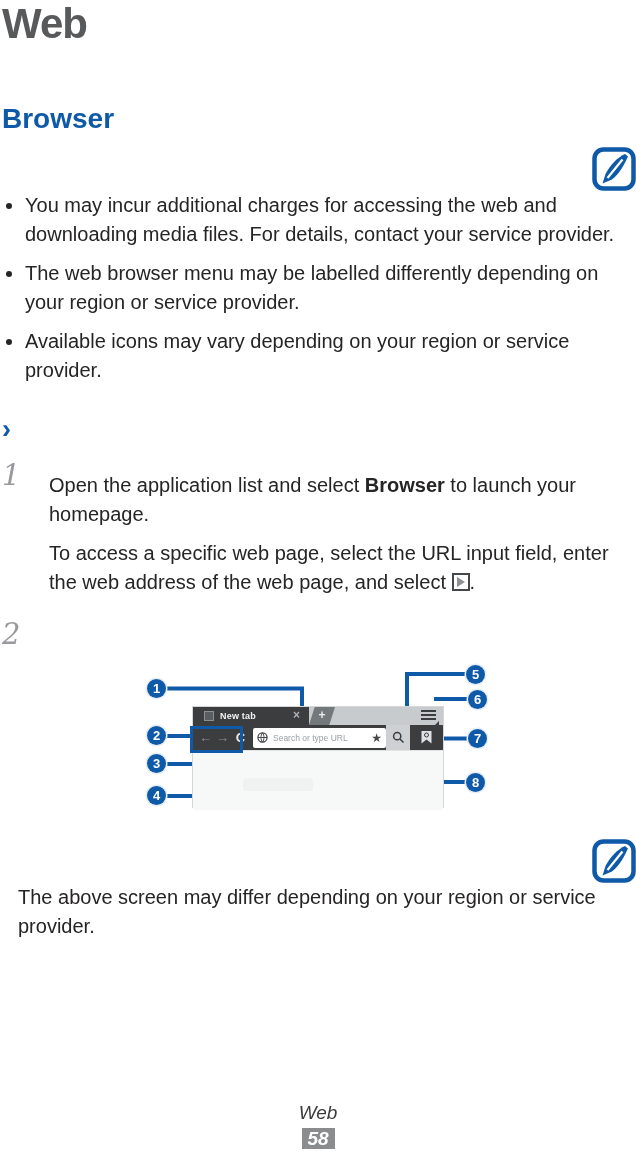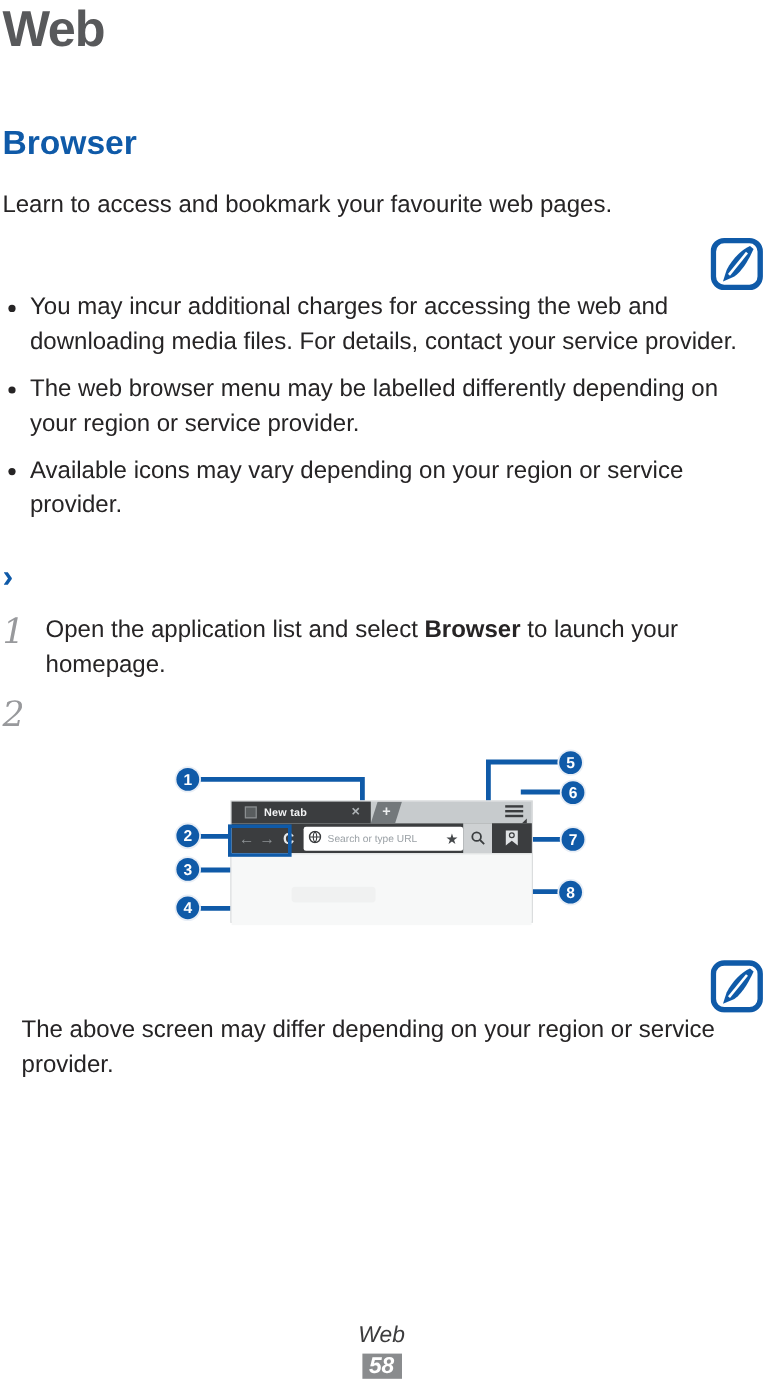--- a/index.html
+++ b/index.html
@@ -20,21 +20,21 @@
   .note li:last-child{margin-bottom:0;}
   .note-text{margin:0 0 0 16px;font-size:20px;line-height:28.5px;}
 
   .subsection{margin:30px 0 0 0;font-size:26px;line-height:30px;font-weight:bold;color:#2b2a2a;display:flex;align-items:baseline;}
   .subsection .chevron{color:#0f5aa8;font-weight:bold;margin-right:9px;font-size:27px;}
 
   .step{display:flex;margin-top:16px;}
   .step + .step{margin-top:12px;}
   .step-number{flex:none;width:36px;font-family:"DejaVu Serif",serif;font-style:italic;font-size:29px;line-height:30px;color:#98999c;}
   .step-body{font-size:20px;line-height:28.5px;}
-  .step-body p{margin:0;}
+  .step-body p{margin:11px;}
   .step-body p.second{margin-top:5px;}
   .go-icon{display:inline-block;width:14px;height:14px;border:2px solid #44484b;background:#fff;vertical-align:-2px;position:relative;}
   .go-icon::after{content:"";position:absolute;left:3px;top:2px;width:0;height:0;
     border-left:8px solid #8d9194;border-top:5px solid transparent;border-bottom:5px solid transparent;}
 
   
   .figure{position:relative;height:160px;margin-top:14px;}
   .callout-lines{position:absolute;left:0;top:0;width:636px;height:160px;}
   .badge{position:absolute;width:19px;height:19px;border-radius:50%;background:#0f5aa8;
     color:#fff;font-size:13px;font-weight:bold;line-height:19px;text-align:center;z-index:5;
@@ -80,21 +80,20 @@
 </style>
 </head>
 <body>
 
 <div class="page">
 
   <h1 class="doc-title">Web</h1>
 
   <h2 class="section-heading">Browser</h2>
 
-  <p class="intro">Learn to access and bookmark your favourite web pages.</p>
 
   <div class="note">
     <span class="note-icon">
       <svg viewBox="0 0 44 44" width="44" height="44">
         <rect x="2.5" y="2.5" width="39" height="39" rx="9" fill="#ffffff" stroke="#0f5aa8" stroke-width="4.5"></rect>
         <path d="M33 7 C26 10 18 18 13.5 27 L10.5 36.5 L20 32.5 C28 26.5 33 16 36 9.5 Z" fill="#0f5aa8"></path>
         <path d="M30.5 12.5 L15.5 31" stroke="#ffffff" stroke-width="2.2" fill="none"></path>
       </svg>
     </span>
     <ul>
@@ -105,20 +104,21 @@
   </div>
 
   <h3 class="subsection">
     <span class="chevron">›</span>
   </h3>
 
   <div class="step">
     <span class="step-number">1</span>
     <div class="step-body">
       <p><span>Open the application list and select </span><b>Browser</b><span> to launch your homepage.</span></p>
+      <p class="second"><span>To access a specific web page, select the URL input field, enter the web address of the web page, and select </span><span class="go-icon"></span><span>.</span></p>
     </div>
   </div>
 
   <div class="step">
     <span class="step-number">2</span>
   </div>
 
   <div class="figure">
 
     <svg class="callout-lines" viewBox="0 0 636 160">

